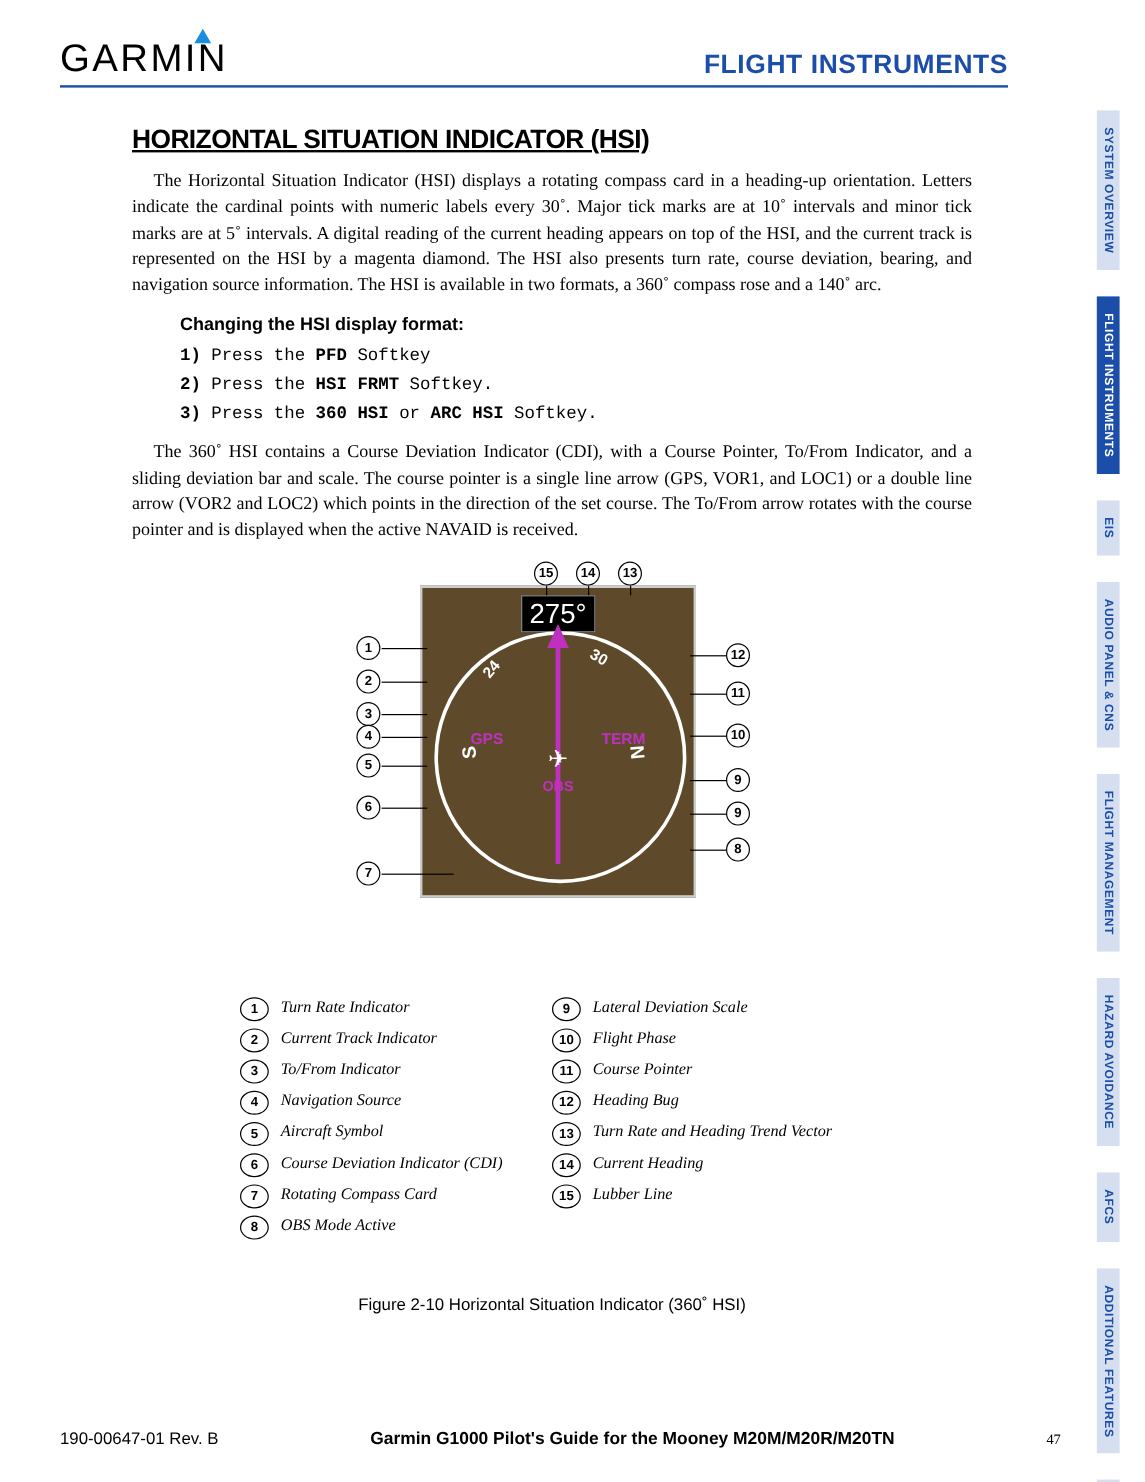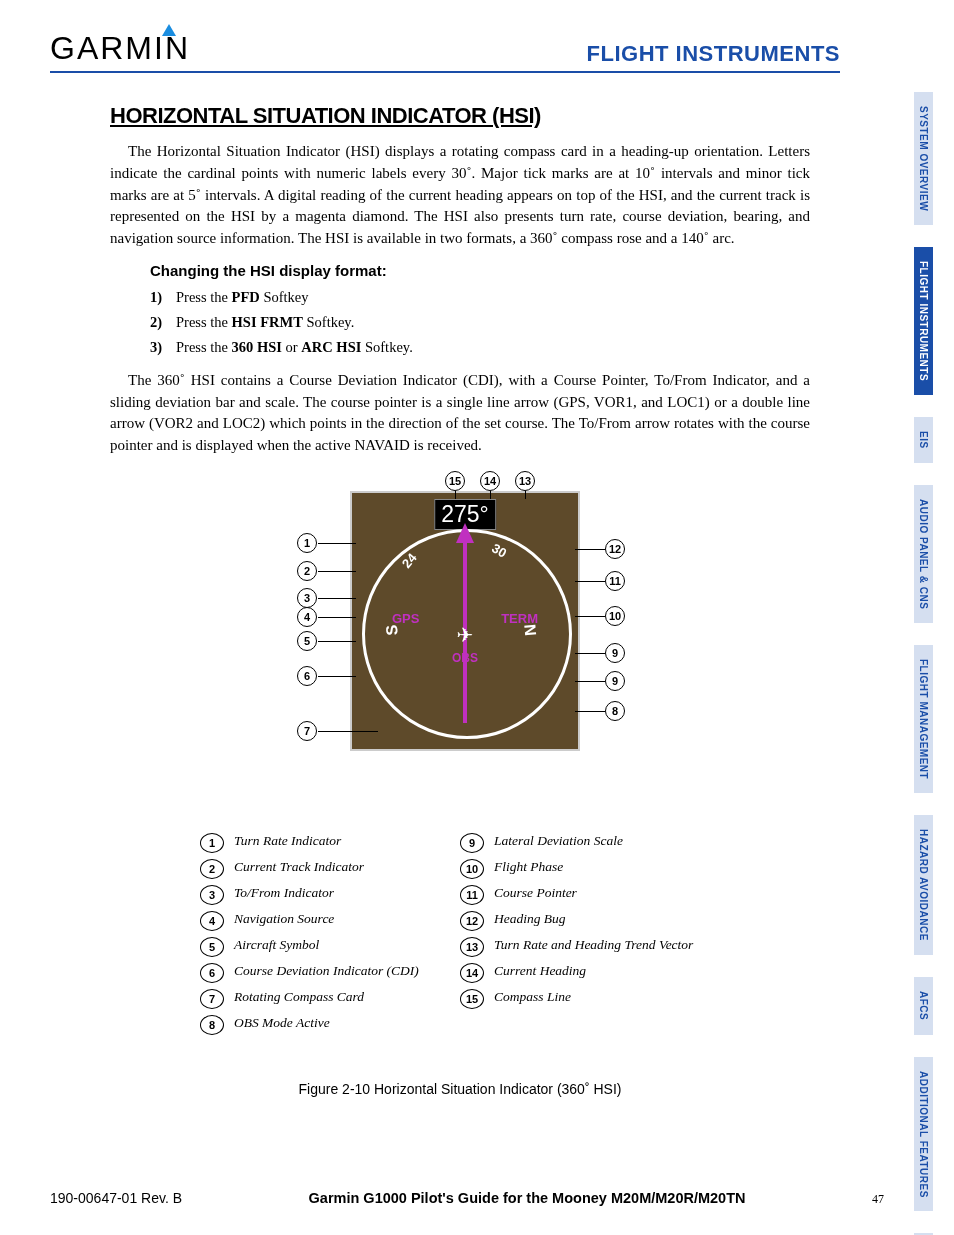--- a/index.html
+++ b/index.html
@@ -7,21 +7,21 @@
   .page { padding: 30px 50px 30px 50px; width: 890px; }
   .hdr { display: flex; justify-content: space-between; align-items: flex-end; border-bottom: 2px solid #1a4ea8; padding-bottom: 4px; margin-bottom: 30px; gap: 20px; }
   .logo { font-family: Arial, sans-serif; font-weight: 300; font-size: 32px; letter-spacing: 2px; color: #000; position: relative; }
   .logo-tri { position: absolute; top: -6px; right: 14px; width: 0; height: 0; border-left: 7px solid transparent; border-right: 7px solid transparent; border-bottom: 12px solid #1a8de0; }
   .hdr-title { font-family: Arial, sans-serif; font-weight: 700; font-size: 22px; color: #1a4ea8; letter-spacing: 0.5px; }
   .content { padding: 0 30px 0 60px; }
   h2 { font-family: Arial, sans-serif; font-size: 22px; font-weight: 800; letter-spacing: -0.5px; margin-bottom: 12px; text-decoration: underline; }
   .para { font-size: 15px; line-height: 1.45; text-align: justify; text-indent: 1.2em; margin-bottom: 12px; }
   .subh { font-family: Arial, sans-serif; font-weight: 700; font-size: 15px; margin: 4px 0 10px 40px; }
   ol.steps { list-style: none; margin: 0 0 14px 40px; }
-  ol.steps li { font-family: Liberation Serif, serif; font-size: 14.5px; margin-bottom: 8px; }
+  ol.steps li { font-family: Liberation Mono, monospace; font-size: 14.5px; margin-bottom: 8px; }
   ol.steps li .num { font-weight: 700; display: inline-block; width: 26px; }
   ol.steps li b { font-weight: 700; }
   .figwrap { text-align: center; margin-top: 14px; }
   .fig { display: inline-block; position: relative; width: 440px; height: 340px; }
   .hsi-box { position: absolute; left: 110px; top: 20px; width: 230px; height: 260px; background: #5e4a2a; border: 2px solid #ccc; }
   .hsi-heading { position: absolute; left: 50%; top: 6px; transform: translateX(-50%); background: #000; color: #fff; font-family: Arial, sans-serif; font-size: 23px; padding: 1px 6px; border: 1px solid #888; }
   .compass { position: absolute; left: 10px; top: 36px; width: 210px; height: 210px; border-radius: 50%; border: 3px solid #fff; }
   .gps-label { position: absolute; left: 40px; top: 118px; color: #c030c0; font-family: Arial, sans-serif; font-size: 13px; font-weight: bold; }
   .term-label { position: absolute; right: 40px; top: 118px; color: #c030c0; font-family: Arial, sans-serif; font-size: 13px; font-weight: bold; }
   .obs-label { position: absolute; left: 50%; top: 158px; transform: translateX(-50%); color: #c030c0; font-family: Arial, sans-serif; font-size: 12px; font-weight: bold; }
@@ -163,21 +163,21 @@
             <div class="legend-row">
               <div class="legend-num">13</div>
               <div>Turn Rate and Heading Trend Vector</div>
             </div>
             <div class="legend-row">
               <div class="legend-num">14</div>
               <div>Current Heading</div>
             </div>
             <div class="legend-row">
               <div class="legend-num">15</div>
-              <div>Compass Line</div>
+              <div>Lubber Line</div>
             </div>
           </div>
       </div>
 
       <div class="figcap">Figure 2-10  Horizontal Situation Indicator (360˚ HSI)</div>
     </div>
   </div>
 </div>
 
 <div class="footer">

